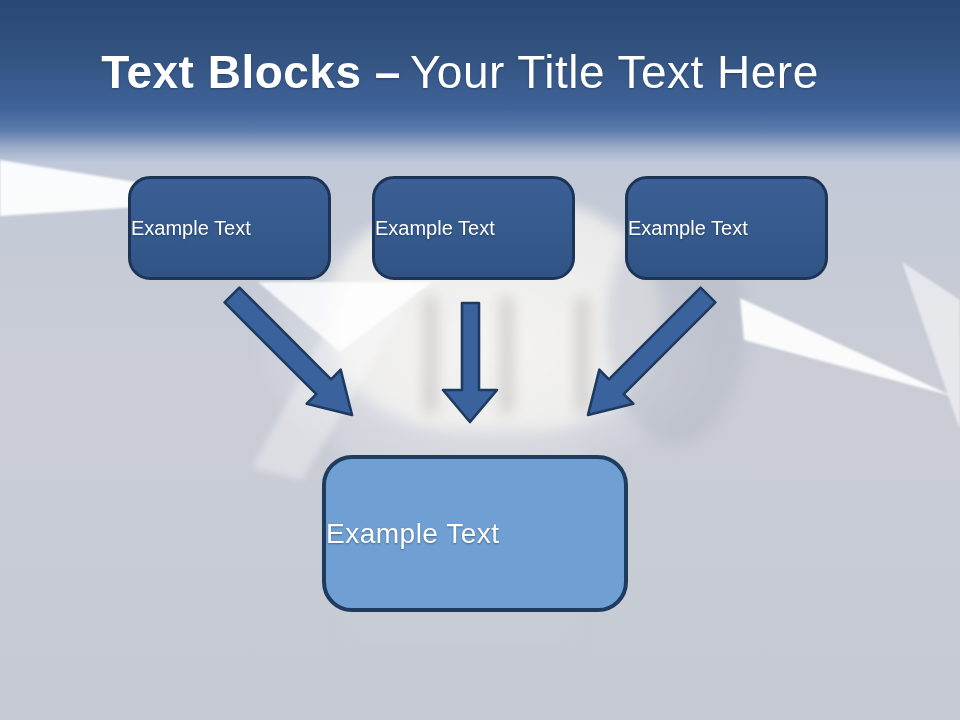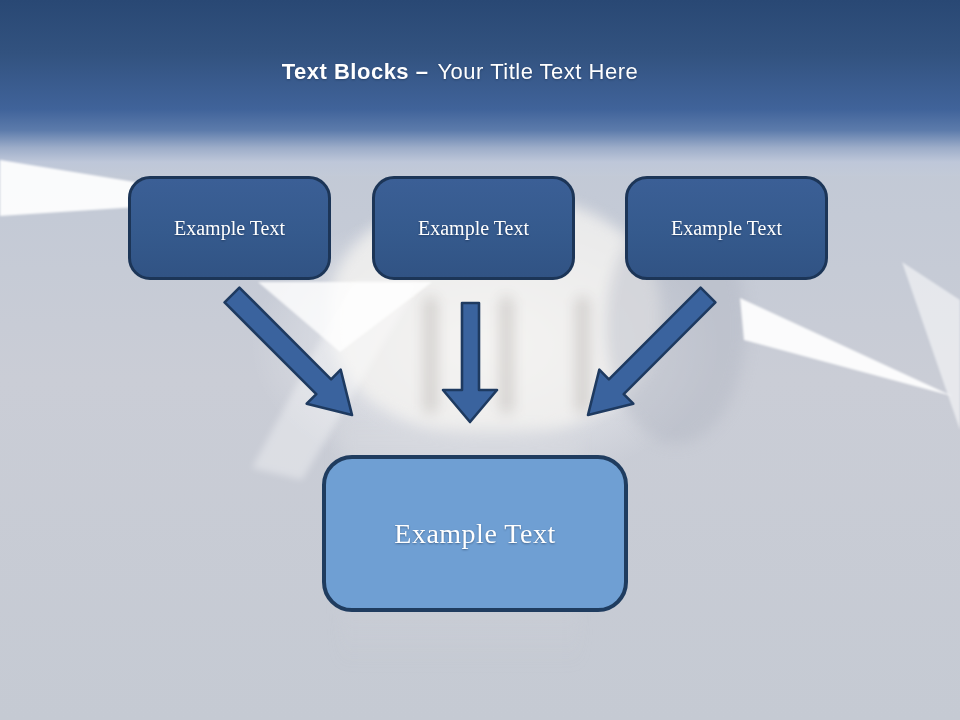--- a/index.html
+++ b/index.html
@@ -14,21 +14,21 @@
   }
   
   .header{
     position:absolute;left:0;top:0;width:960px;height:176px;z-index:1;
     background:linear-gradient(180deg,
       #294874 0%, #32527f 30%, #40639a 62%, #5c7bab 74%,
       #9dadc9 84%, #bec7d9 92%, #c3cad7 100%);
   }
   .title{
     position:absolute;left:0;top:52px;width:920px;z-index:6;
-    text-align:center;color:#ffffff;font-size:22px;line-height:40px;
+    text-align:center;color:#ffffff;font-size:46px;line-height:40px;
     text-shadow:0 1px 2px rgba(10,25,50,.35);
     letter-spacing:.5px;
   }
   .title .bold{font-weight:700;}
   .title .regular{font-weight:400;padding-left:9px;}
   
   .photo{position:absolute;inset:0;z-index:2;}
   .glow{
     position:absolute;left:250px;top:200px;width:470px;height:290px;
     background:radial-gradient(closest-side,rgba(255,255,255,.85),rgba(255,255,255,0));
@@ -47,22 +47,22 @@
   .arm{
     position:absolute;left:340px;top:428px;width:240px;height:240px;
     background:linear-gradient(180deg,rgba(214,216,222,.55),rgba(214,216,222,0));
   }
   
   svg.spikes{position:absolute;inset:0;z-index:3;}
   svg.arrows{position:absolute;inset:0;z-index:5;}
   
   .block{
     position:absolute;z-index:4;box-sizing:border-box;
-    display:flex;align-items:center;justify-content:center;
-    color:#ffffff;text-shadow:0 1px 2px rgba(10,25,50,.4);font-family:Liberation Serif, serif;
+    display:flex;align-items:center;
+    color:#ffffff;text-shadow:0 1px 2px rgba(10,25,50,.4);
   }
   .block-top{
     width:203px;height:104px;top:176px;
     background:linear-gradient(180deg,#3b5f96 0%,#355a8d 55%,#315384 100%);
     border:3px solid #1c3557;border-radius:22px;
     font-size:20px;
   }
   .bt1{left:128px;} .bt2{left:372px;} .bt3{left:625px;}
   .block-bottom{
     left:322px;top:455px;width:306px;height:157px;

